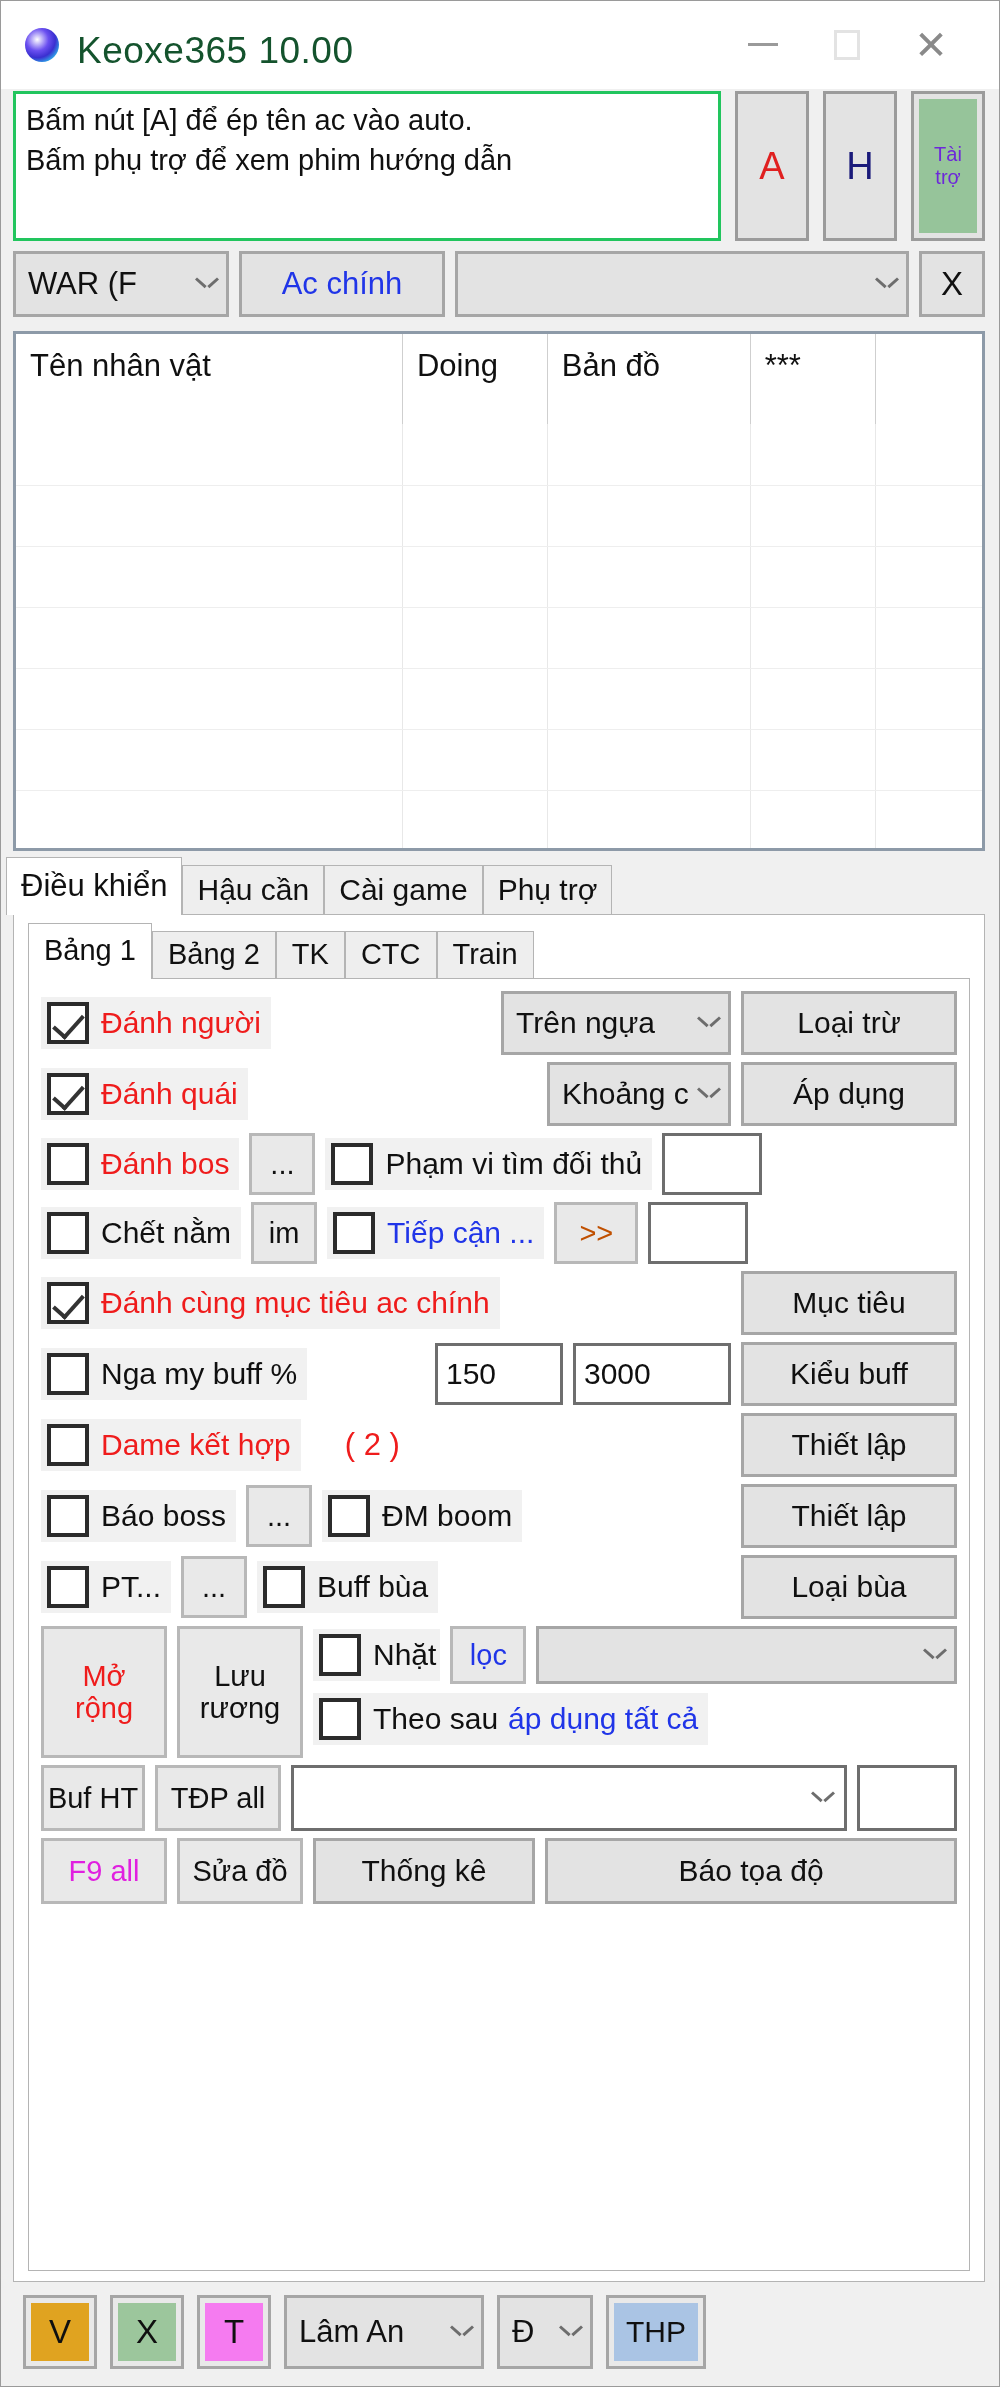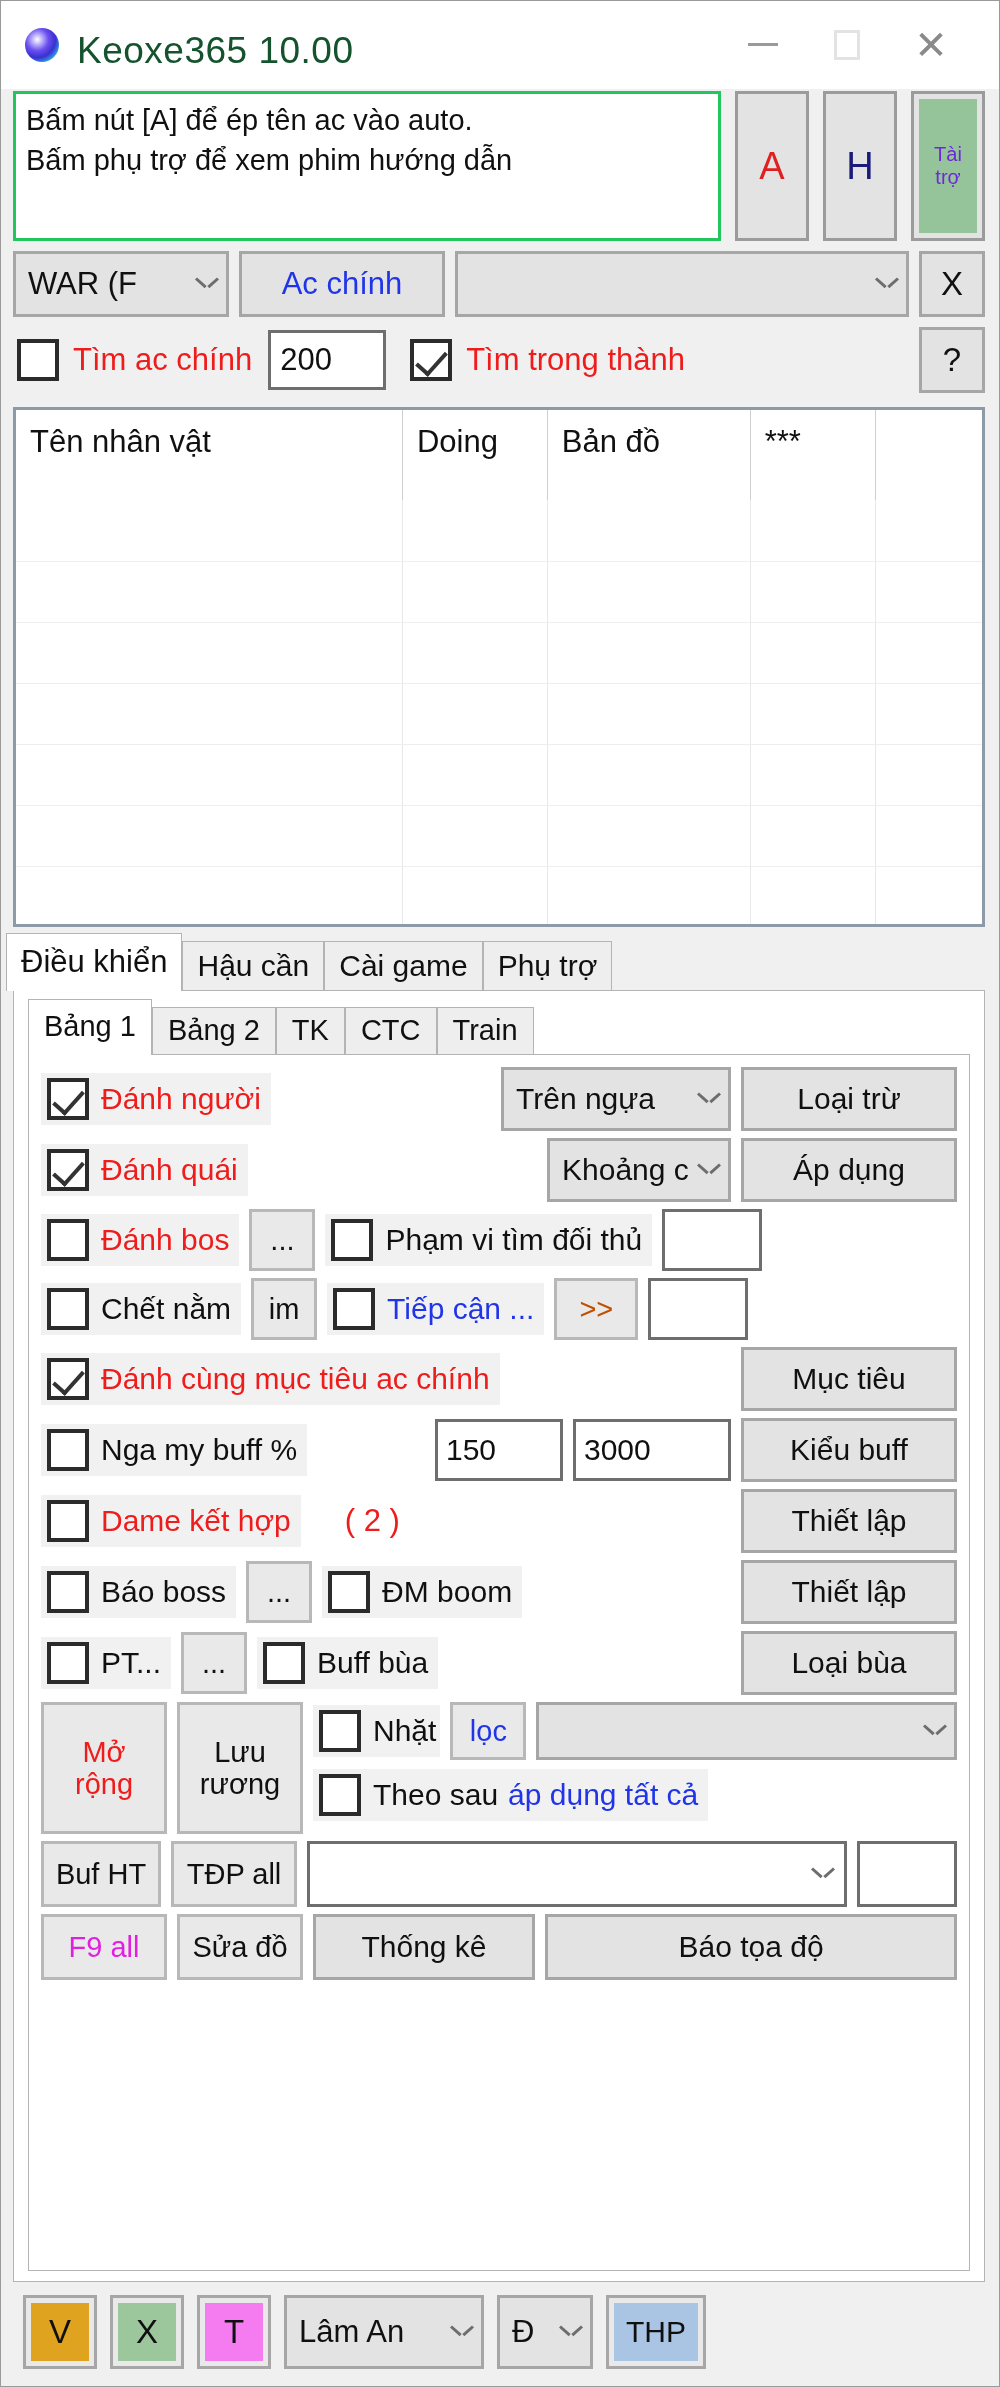--- a/index.html
+++ b/index.html
@@ -311,28 +311,20 @@
       <span class="caret thin"></span>
     </div>
     <div class="btn-acchinh">Ac chính</div>
     <div class="combo combo-empty">
       <span class="cv"></span>
       <span class="caret thin"></span>
     </div>
     <div class="btn-x">X</div>
   </div>
 
-  <div class="chkrow">
-    <div class="cbox"></div>
-    <div class="cblabel red">Tìm ac chính</div>
-    <div class="numinput" style="width:118px;margin-left:16px;">200</div>
-    <div class="cbox checked" style="margin-left:24px;"></div>
-    <div class="cblabel red">Tìm trong thành</div>
-    <div class="btn-help">?</div>
-  </div>
 
   <div class="tablewrap">
     <table class="grid">
       <colgroup>
         <col style="width:40%">
           <col style="width:15%">
           <col style="width:21%">
           <col style="width:13%">
           <col style="width:11%">
       </colgroup>
@@ -554,21 +546,21 @@
             <div class="cb-group">
               <div class="cbox"></div>
               <div class="cblabel black">Theo sau</div>
               <div class="cblabel blue" style="margin-left:10px;">áp dụng tất cả</div>
             </div>
           </div>
         </div>
       </div>
 
       <div class="row">
-        <div class="btn2" style="width:120px;height:66px;">Buf HT</div>
+        <div class="btn2" style="width:104px;height:66px;">Buf HT</div>
         <div class="btn2" style="width:126px;height:66px;">TĐP all</div>
         <div class="txtbox" style="flex:1 1 auto;height:66px;min-width:0;justify-content:flex-end;padding-right:10px;">
           <span class="cv"></span>
           <span class="caret thin"></span>
         </div>
         <div class="txtbox" style="width:100px;height:66px;"></div>
       </div>
 
       <div class="row">
         <div class="btn2" style="width:126px;height:66px;color:#e020e0;">F9 all</div>

